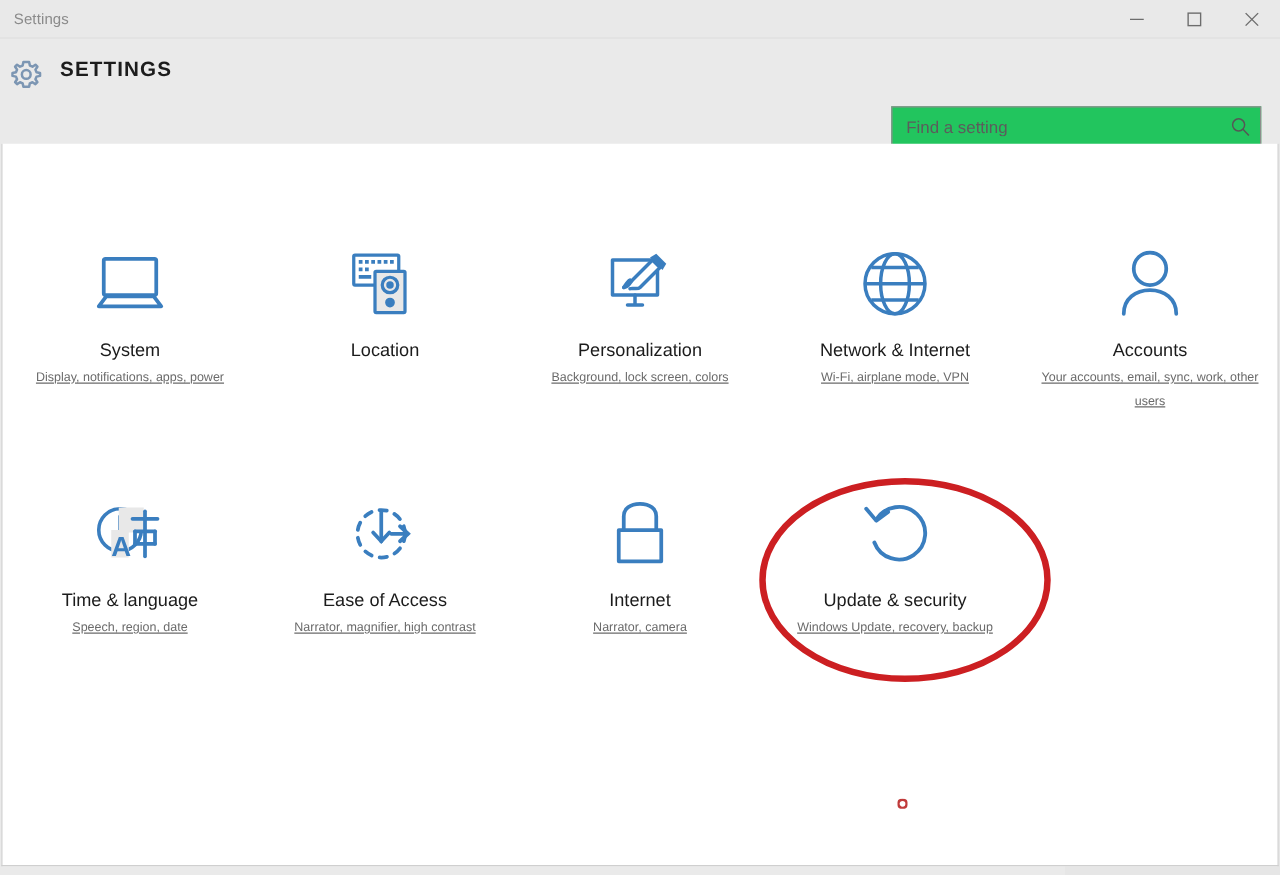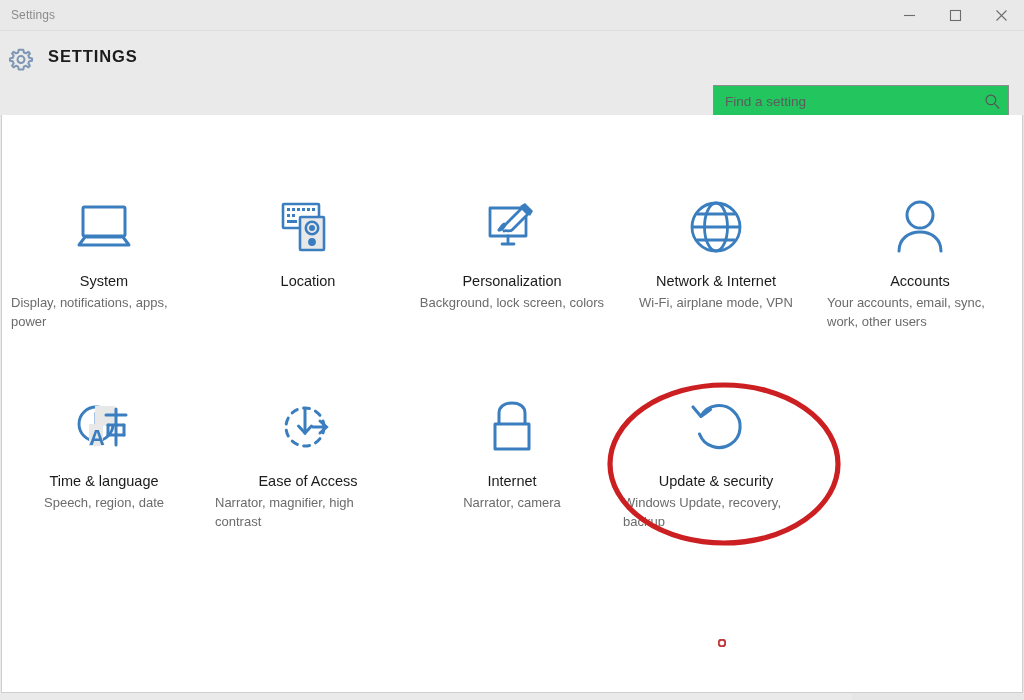--- a/index.html
+++ b/index.html
@@ -160,24 +160,26 @@
     margin-bottom: 8px;
   }
   .tile-title {
     font-size: 14.5px;
     color: #1b1b1b;
     text-align: center;
     line-height: 20px;
     margin-bottom: 2px;
   }
   .tile-desc {
-    font-size: 13px;
+    font-size: 10px;
     color: #6b6b6b;
+    text-align: center;
     line-height: 19px;
     max-width: 186px;
+    text-decoration: underline;
   }
 
   
   .annot-ellipse {
     position: absolute;
     left: 606px;
     top: 381px;
     width: 236px;
     height: 166px;
     pointer-events: none;

